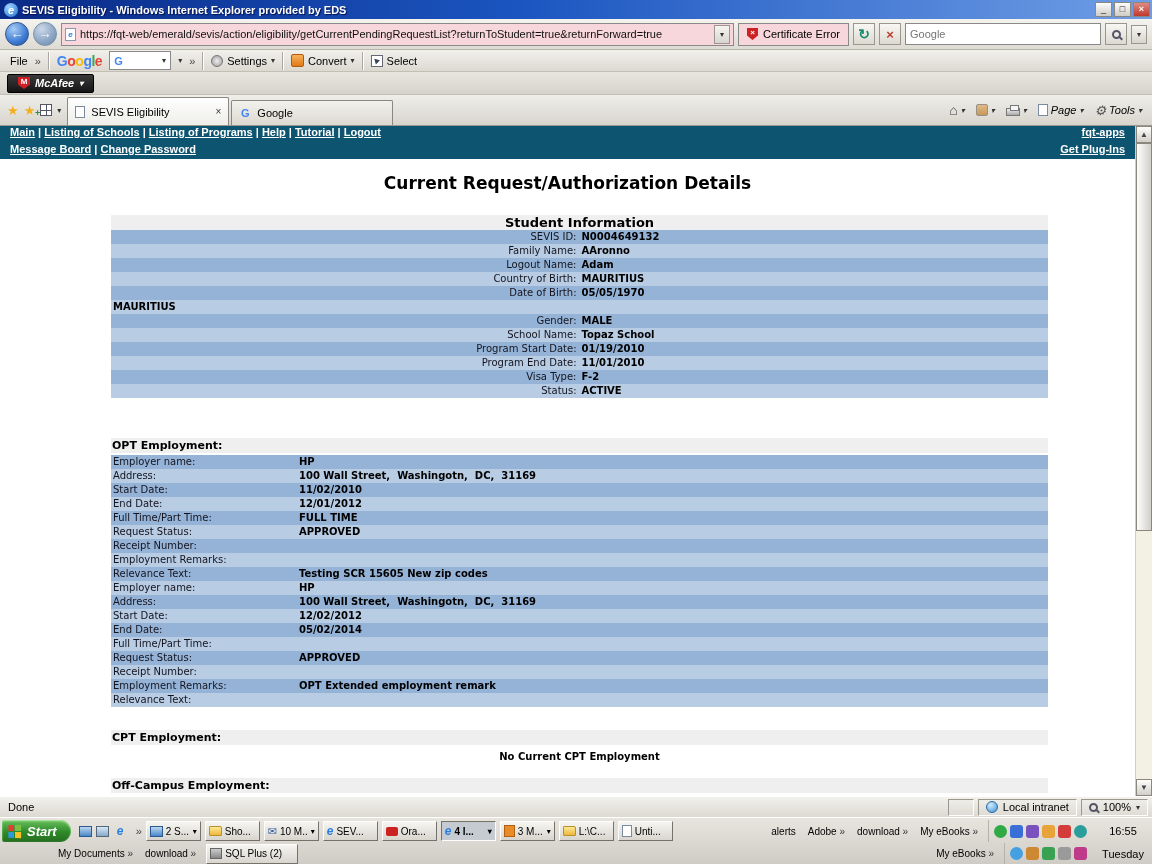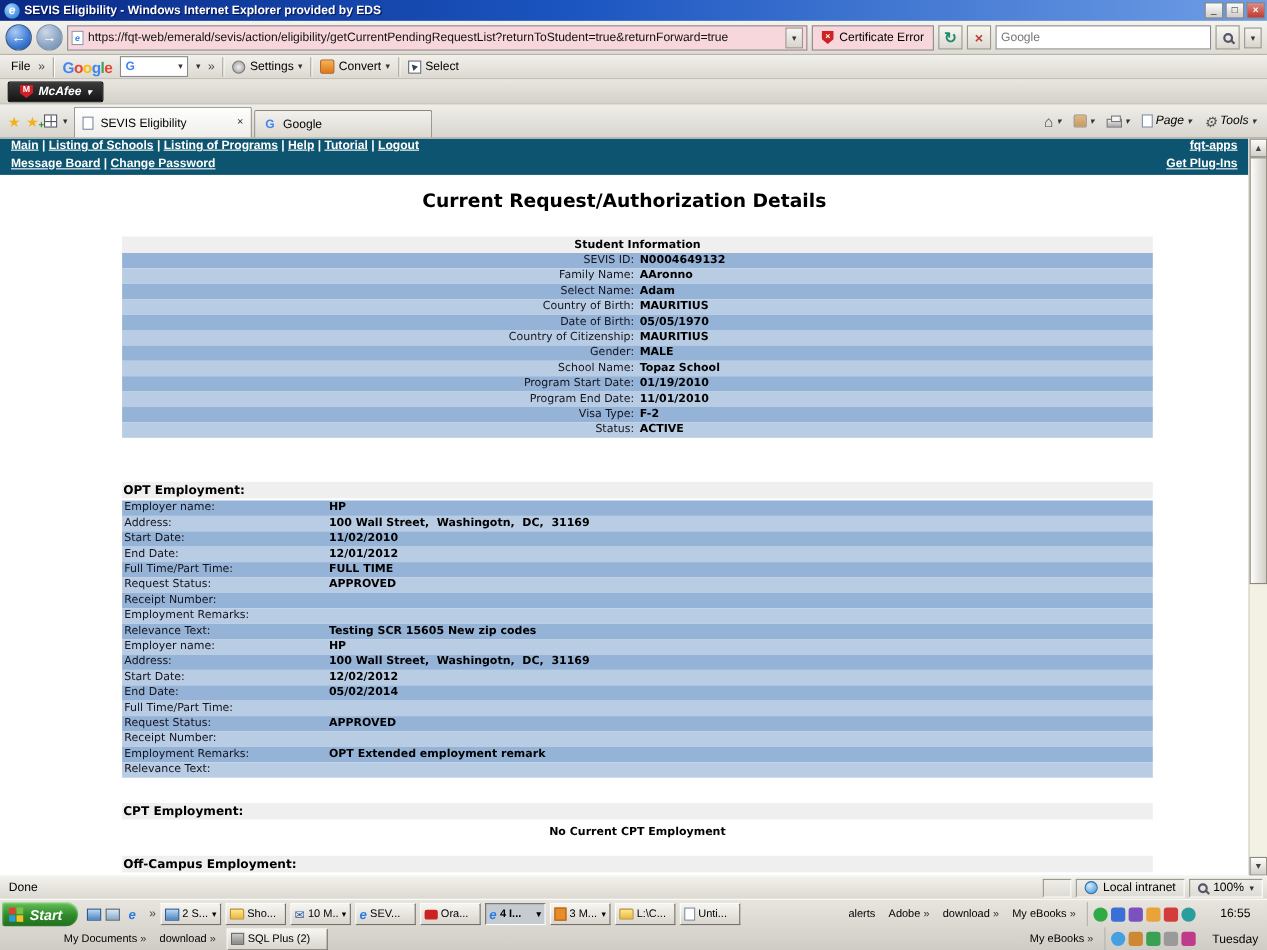--- a/index.html
+++ b/index.html
@@ -111,21 +111,21 @@
   .sn-row2{height:21px;display:flex;align-items:center;justify-content:space-between;padding:0 10px;}
   .sn-links{display:inline;}
   .sn-item{display:inline;}
   .sn-item:not(:last-child)::after{content:" | ";}
   .sn-a{color:#fff;text-decoration:underline;cursor:pointer;}
   .sn-right{color:#fff;text-decoration:underline;cursor:pointer;}
 
   .content{flex:1;overflow:hidden;font-family:"DejaVu Sans","Liberation Sans",sans-serif;}
   .page-title{margin-top:14px;text-align:center;font-size:17px;font-weight:bold;}
   .si-table{width:937px;margin:22px 0 0 111px;font-size:10px;}
-  .si-header{height:15px;line-height:15px;background:var(--section-bg,#efefef);text-align:center;font-weight:bold;font-size:10px;}
+  .si-header{height:15px;line-height:15px;background:var(--section-bg,#efefef);text-align:center;font-weight:bold;font-size:13px;}
   .si-row{display:flex;height:14px;line-height:14px;}
   .si-row:nth-child(odd){background:var(--blue-row-dark,#95b3d7);}
   .si-row:nth-child(even){background:var(--blue-row-light,#b8cce4);}
   .si-label{width:50%;text-align:right;padding-right:3px;color:#14141e;flex:none;}
   .si-value{font-weight:bold;padding-left:2px;white-space:pre;}
 
   .emp-section{width:937px;margin-left:111px;font-size:10px;}
   .opt-sec{margin-top:40px;}
   .sec-header{height:15px;line-height:15px;background:var(--section-bg,#efefef);font-weight:bold;font-size:11px;padding-left:1px;margin-bottom:2px;}
   .emp-row{display:flex;height:14px;line-height:14px;}
@@ -354,33 +354,32 @@
 
           <div class="si-row">
               <span class="si-label">SEVIS ID:</span>
               <span class="si-value">N0004649132</span>
             </div>
               <div class="si-row">
               <span class="si-label">Family Name:</span>
               <span class="si-value">AAronno</span>
             </div>
               <div class="si-row">
-              <span class="si-label">Select Name:</span>
+              <span class="si-label">Logout Name:</span>
               <span class="si-value">Adam</span>
             </div>
               <div class="si-row">
               <span class="si-label">Country of Birth:</span>
               <span class="si-value">MAURITIUS</span>
             </div>
               <div class="si-row">
               <span class="si-label">Date of Birth:</span>
               <span class="si-value">05/05/1970</span>
             </div>
               <div class="si-row">
-              <span class="si-label">Country of Citizenship:</span>
               <span class="si-value">MAURITIUS</span>
             </div>
               <div class="si-row">
               <span class="si-label">Gender:</span>
               <span class="si-value">MALE</span>
             </div>
               <div class="si-row">
               <span class="si-label">School Name:</span>
               <span class="si-value">Topaz School</span>
             </div>

